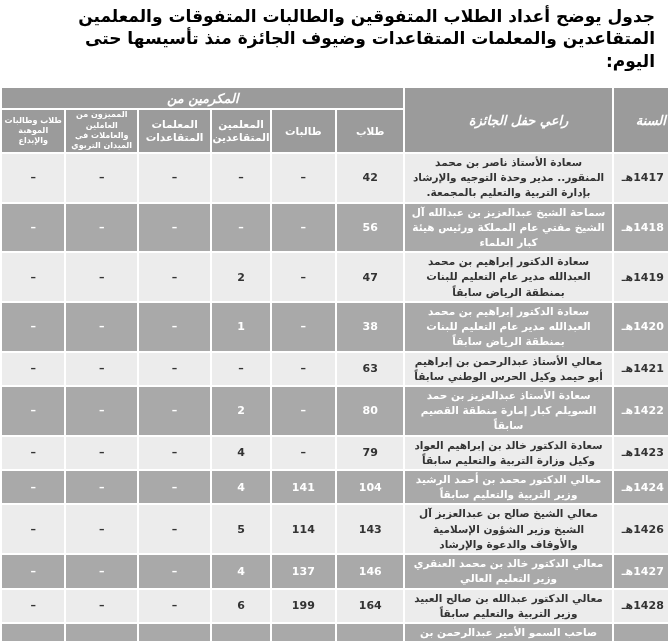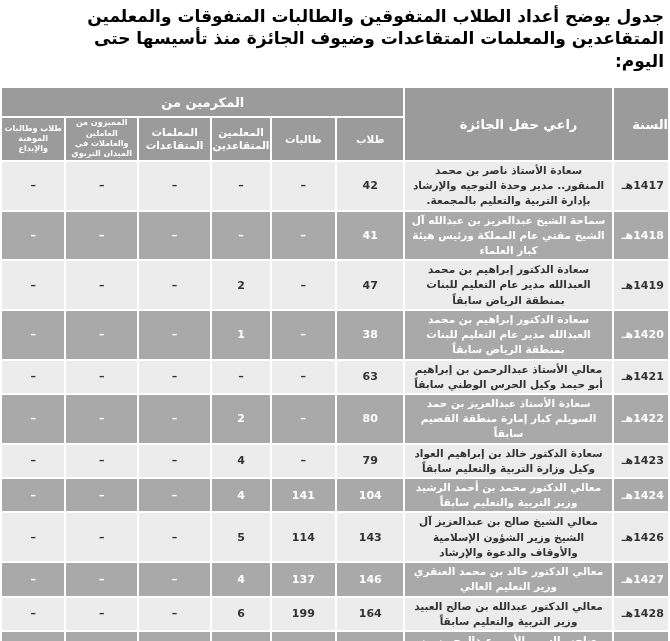--- a/index.html
+++ b/index.html
@@ -21,21 +21,21 @@
     overflow:hidden;
   }
   .page-title{
     color:var(--title-text);
     font-size:17px;
     font-weight:bold;
     line-height:1.32;
     text-align:right;
     padding:5px 3px 0 0;
     width:590px;
-    margin-right:3px;
+    margin-right:12px;
     margin-left:auto;
     direction:rtl;
   }
   table.data-table{
     direction:rtl;
     border-collapse:separate;
     border-spacing:2px;
     margin:14px 0 0 0;
     width:670px;
     table-layout:fixed;
@@ -49,21 +49,21 @@
   col.c-dist{width:70px;}
   col.c-gift{width:62px;}
 
   thead th{
     background:var(--header-bg);
     color:#ffffff;
     font-weight:bold;
     text-align:center;
     vertical-align:middle;
   }
-  tr.h1 th{height:28px;font-size:13px;}
+  tr.h1 th{height:20px;font-size:13px;font-style:italic;}
   tr.h2 th{height:26px;font-size:10.5px;line-height:1.25;}
   th.rowspan2{height:58px;font-size:13px;padding-left:20px;}
   tr.h2 th.tiny{font-size:8px;line-height:1.3;padding:0 1px;}
 
   tbody td{
     height:32px;
     text-align:center;
     vertical-align:middle;
     font-weight:bold;
     font-size:11px;
@@ -116,21 +116,21 @@
         <td>42</td>
         <td>–</td>
         <td>–</td>
         <td>–</td>
         <td>–</td>
         <td>–</td>
       </tr>
       <tr class="dark">
         <td class="year">1418هـ</td>
         <td class="patron">سماحة الشيخ عبدالعزيز بن عبدالله آل الشيخ مفتي عام المملكة ورئيس هيئة كبار العلماء</td>
-        <td>41</td>
+        <td>56</td>
         <td>–</td>
         <td>–</td>
         <td>–</td>
         <td>–</td>
         <td>–</td>
       </tr>
       <tr class="light">
         <td class="year">1419هـ</td>
         <td class="patron">سعادة الدكتور إبراهيم بن محمد العبدالله مدير عام التعليم للبنات بمنطقة الرياض سابقاً</td>
         <td>47</td>

